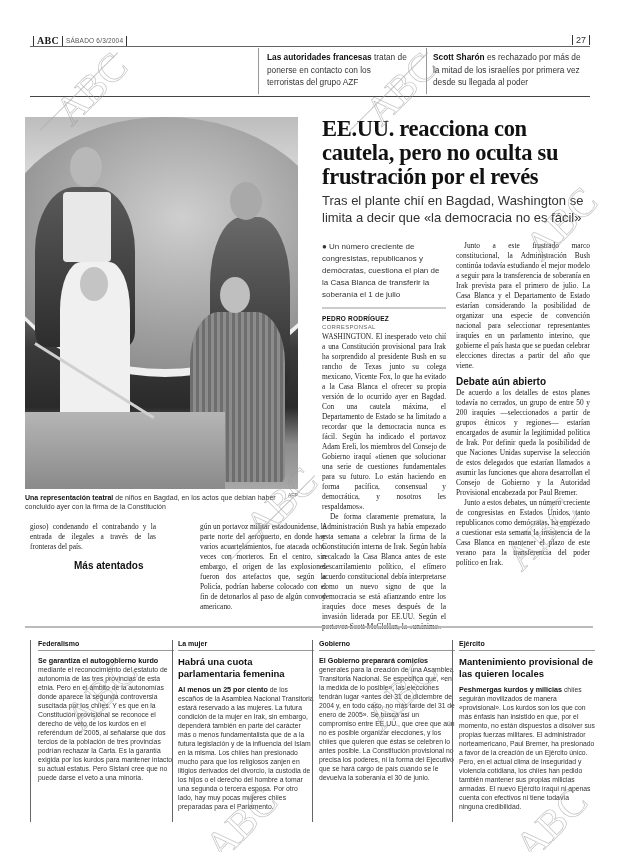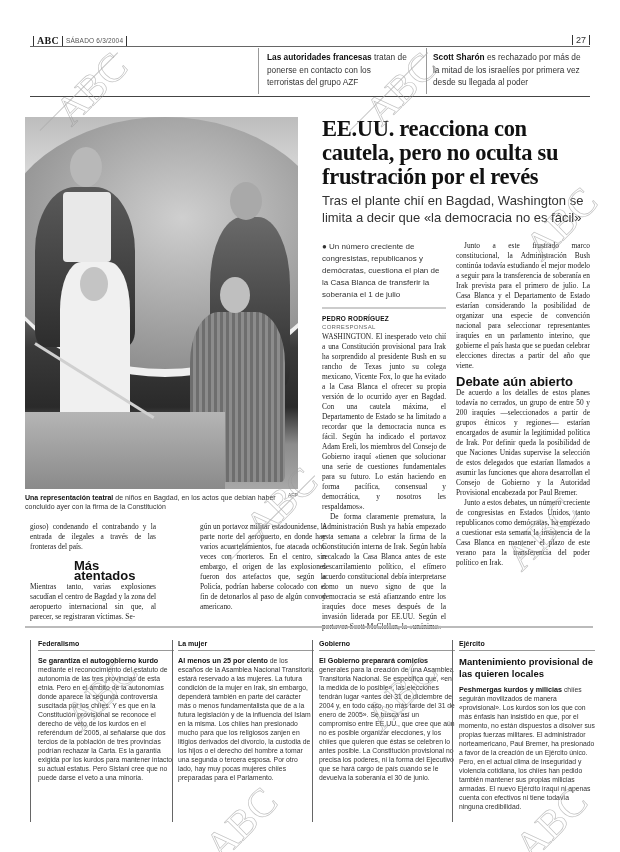--- a/index.html
+++ b/index.html
@@ -48,21 +48,21 @@
     .subhead { position: absolute; left: 322px; top: 192px; width: 270px; font-size: 13px; line-height: 17px; color: #333; }
 
     .summary { position: absolute; left: 322px; top: 241px; width: 124px; font-size: 8px; line-height: 12px; color: #333; }
     .summary-rule { position: absolute; left: 322px; top: 307px; width: 124px; height: 2px; background: #ccc; }
     .byline { position: absolute; left: 322px; top: 315px; font-size: 6.5px; font-weight: bold; color: #111; letter-spacing: 0.2px; }
     .byline-role { position: absolute; left: 322px; top: 324px; font-size: 6px; color: #666; letter-spacing: 0.3px; }
 
     .body-col { position: absolute; font-family: "Liberation Serif", serif; font-size: 7.4px; line-height: 10px; color: #222; text-align: justify; }
     .body-col p { margin: 0; }
     .body-col p.indent { text-indent: 8px; }
-    .body-col .subhead-in { font-family: "Liberation Sans", sans-serif; font-weight: bold; font-size: 13px; margin-top: 6px; margin-bottom: 1px; color: #111; }
+    .body-col .subhead-in { font-family: "Liberation Sans", sans-serif; font-weight: bold; font-size: 10px; margin-top: 6px; margin-bottom: 1px; color: #111; }
     .col-main-1 { left: 322px; top: 332px; width: 124px; }
     .col-main-2 { left: 456px; top: 241px; width: 134px; }
     .col-left-1 { left: 30px; top: 522px; width: 126px; }
     .col-left-2 { left: 172px; top: 522px; width: 126px; margin-left: 28px; }
 
     .bottom-rule { position: absolute; top: 626px; left: 25px; width: 568px; height: 2px; background: #bbb; }
     .box { position: absolute; top: 640px; width: 136px; }
     .box-divider { position: absolute; top: 640px; width: 1px; height: 182px; background: #666; }
     .box .section { font-size: 7px; font-weight: bold; color: #111; padding-bottom: 3px; border-bottom: 1px solid #999; margin-bottom: 5px; }
     .box .title { font-size: 9.5px; font-weight: bold; line-height: 11.5px; color: #111; margin-bottom: 6px; }
@@ -140,37 +140,37 @@
 <div class="body-col col-main-2">
   <p class="indent">Junto a este frustrado marco constitucional, la Administración Bush continúa todavía estudiando el mejor modelo a seguir para la transferencia de soberanía en Irak prevista para el primero de julio. La Casa Blanca y el Departamento de Estado estarían considerando la posibilidad de organizar una especie de convención nacional para seleccionar representantes iraquíes en un parlamento interino, que gobierne el país hasta que se puedan celebrar elecciones directas a partir del año que viene.</p>
   <div class="subhead-in">Debate aún abierto</div>
   <p>De acuerdo a los detalles de estos planes todavía no cerrados, un grupo de entre 50 y 200 iraquíes —seleccionados a partir de grupos étnicos y regiones— estarían encargados de asumir la legitimidad política de Irak. Por definir queda la posibilidad de que Naciones Unidas supervise la selección de estos delegados que estarían llamados a asumir las funciones que ahora desarrollan el Consejo de Gobierno y la Autoridad Provisional encabezada por Paul Bremer.</p>
   <p class="indent">Junto a estos debates, un número creciente de congresistas en Estados Unidos, tanto republicanos como demócratas, ha empezado a cuestionar esta semana la insistencia de la Casa Blanca en mantener el plazo de este verano para la transferencia del poder político en Irak.</p>
 </div>
 
 <div class="body-col col-left-1">
   <p>gioso) condenando el contrabando y la entrada de ilegales a través de las fronteras del país.</p>
   <div class="subhead-in" style="margin-top:9px;padding-left:44px;">Más atentados</div>
-  <p>Mientras tanto, varias explosiones sacudían el centro de Bagdad y la zona del aeropuerto internacional sin que, al parecer, se registraran víctimas. Se-</p>
 </div>
 <div class="body-col col-left-2">
   <p>gún un portavoz militar estadounidense, la parte norte del aeropuerto, en donde hay varios acuartelamientos, fue atacada ocho veces con morteros. En el centro, sin embargo, el origen de las explosiones fueron dos artefactos que, según la Policía, podrían haberse colocado con el fin de detonarlos al paso de algún convoy americano.</p>
 </div>
 
 <div class="bottom-rule"></div>
 
 <div class="box-divider" style="left:30px;"></div>
 <div class="box box-1">
   <div class="section">Federalismo</div>
   <div class="text"><b>Se garantiza el autogobierno kurdo</b><span> mediante el reconocimiento del estatuto de autonomía de las tres provincias de esta etnia. Pero en el ámbito de la autonomías donde aparece la segunda controversia suscitada por los chiíes. Y es que en la Constitución provisional se reconoce el derecho de veto de los kurdos en el referéndum de 2005, al señalarse que dos tercios de la población de tres provincias podrían rechazar la Carta. Es la garantía exigida por los kurdos para mantener intacto su actual estatus. Pero Sistani cree que no puede darse el veto a una minoría.</span></div>
 </div>
 
 <div class="box-divider" style="left:172px;"></div>
 <div class="box box-2">
   <div class="section">La mujer</div>
+  <div class="title">Habrá una cuota parlamentaria femenina</div>
   <div class="text"><b>Al menos un 25 por ciento</b><span> de los escaños de la Asamblea Nacional Transitoria estará reservado a las mujeres. La futura condición de la mujer en Irak, sin embargo, dependerá también en parte del carácter más o menos fundamentalista que de a la futura legislación y de la influencia del Islam en la misma. Los chiíes han presionado mucho para que los religiosos zanjen en litigios derivados del divorcio, la custodia de los hijos o el derecho del hombre a tomar una segunda o tercera esposa. Por otro lado, hay muy pocas mujeres chiíes preparadas para el Parlamento.</span></div>
 </div>
 
 <div class="box-divider" style="left:312px;"></div>
 <div class="box box-3">
   <div class="section">Gobierno</div>
   <div class="text"><b>El Gobierno preparará comicios</b><span> generales para la creación de una Asamblea Transitoria Nacional. Se especifica que, «en la medida de lo posible», las elecciones tendrán lugar «antes del 31 de diciembre de 2004 y, en todo caso, no más tarde del 31 de enero de 2005». Se busca así un compromiso entre EE.UU., que cree que aún no es posible organizar elecciones, y los chiíes que quieren que éstas se celebren lo antes posible. La Constitución provisional no precisa los poderes, ni la forma del Ejecutivo que se hará cargo de país cuando se le devuelva la soberanía el 30 de junio.</span></div>
 </div>
 
 <div class="box-divider" style="left:452px;"></div>

